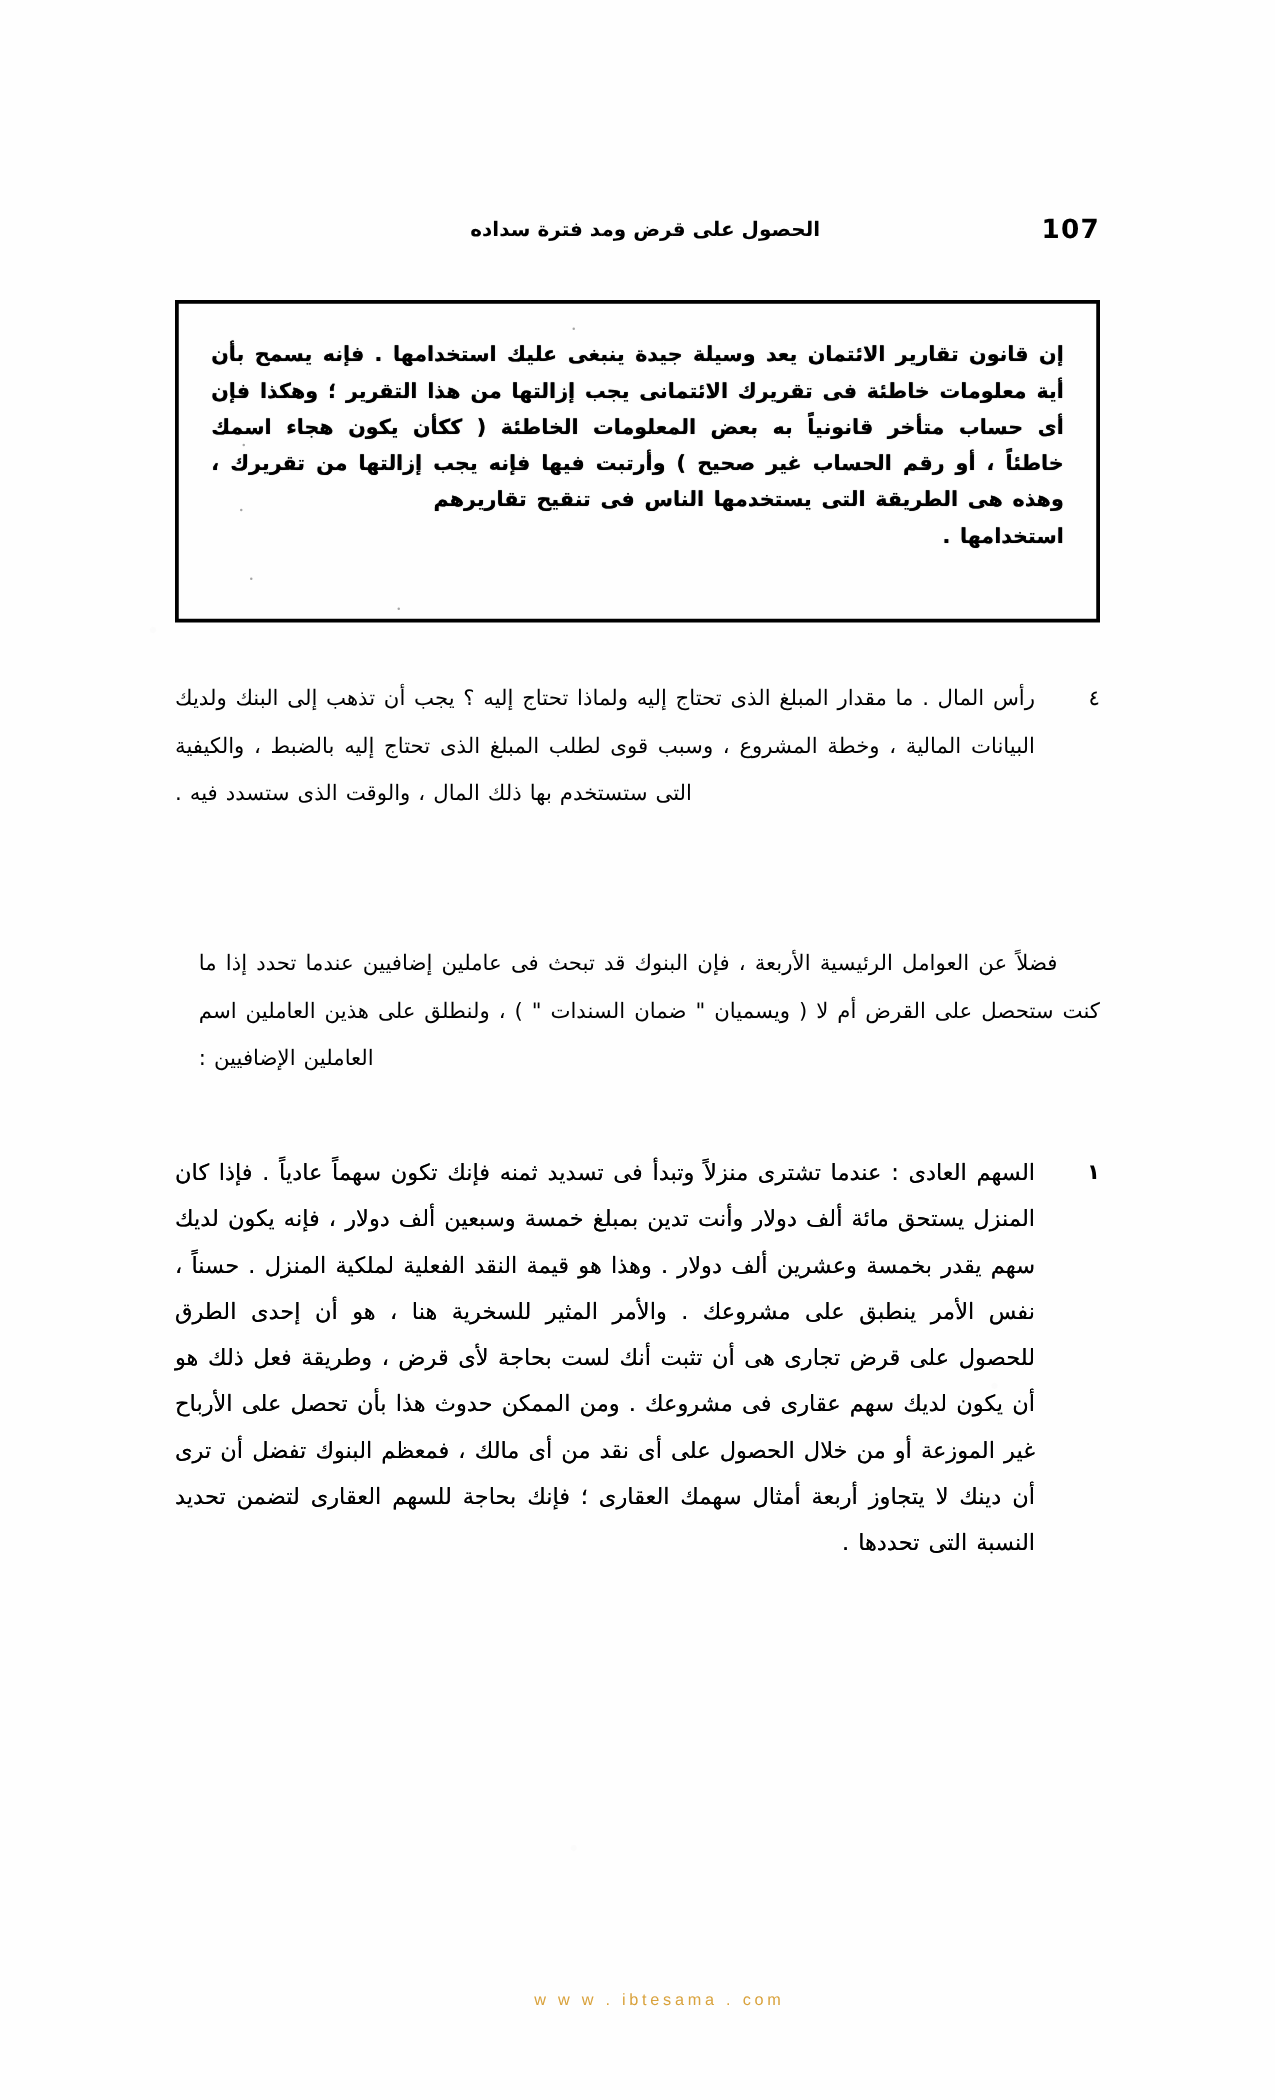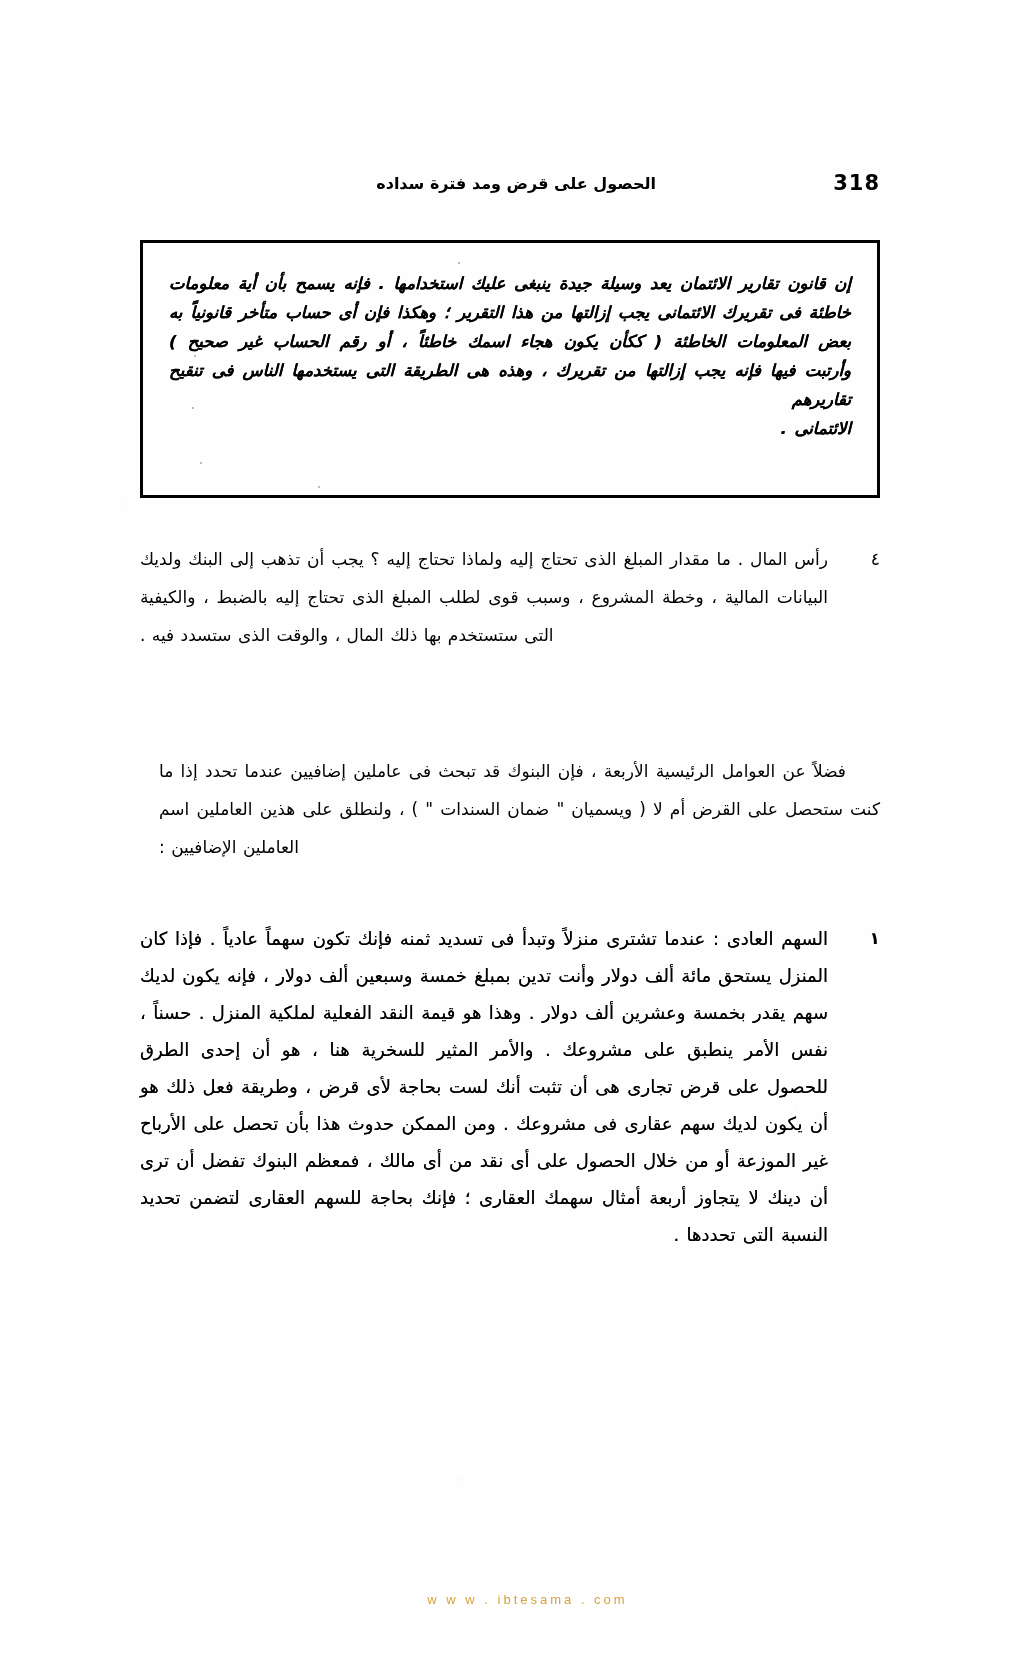--- a/index.html
+++ b/index.html
@@ -71,21 +71,20 @@
   
   .callout {
     position: absolute;
     top: 240px;
     right: 0;
     left: 0;
     border: 3px solid #000;
     box-sizing: border-box;
     padding: 26px 26px 20px 26px;
     min-height: 258px;
-    font-style: italic;
   }
   .callout-text {
     font-size: 16.5px;
     font-weight: 700;
     line-height: 29px;
     text-align: justify;
     text-align-last: right;
     word-spacing: 2px;
     letter-spacing: 0.2px;
     
@@ -184,27 +183,27 @@
   }
 </style>
 </head>
 <body>
 
 <div class="page">
 
   <div class="content">
 
     <div class="running-head">
-      <span class="folio">318</span>
+      <span class="folio">107</span>
       <span class="head-title">الحصول على قرض ومد فترة سداده</span>
     </div>
 
     <div class="callout">
       <div class="callout-text">إن قانون تقارير الائتمان يعد وسيلة جيدة ينبغى عليك استخدامها . فإنه يسمح بأن أية معلومات خاطئة فى تقريرك الائتمانى يجب إزالتها من هذا التقرير ؛ وهكذا فإن أى حساب متأخر قانونياً به بعض المعلومات الخاطئة ( ككأن يكون هجاء اسمك خاطئاً ، أو رقم الحساب غير صحيح ) وأرتبت فيها فإنه يجب إزالتها من تقريرك ، وهذه هى الطريقة التى يستخدمها الناس فى تنقيح تقاريرهم</div>
-      <div class="callout-text callout-last">الائتمانى .</div>
+      <div class="callout-text callout-last">استخدامها .</div>
     </div>
 
     <div class="item" id="item-capital">
       <span class="item-num">٤</span>
       <div class="item-body">رأس المال . ما مقدار المبلغ الذى تحتاج إليه ولماذا تحتاج إليه ؟ يجب أن تذهب إلى البنك ولديك البيانات المالية ، وخطة المشروع ، وسبب قوى لطلب المبلغ الذى تحتاج إليه بالضبط ، والكيفية التى ستستخدم بها ذلك المال ، والوقت الذى ستسدد فيه .</div>
     </div>
 
     <div class="para" id="para-extra">فضلاً عن العوامل الرئيسية الأربعة ، فإن البنوك قد تبحث فى عاملين إضافيين عندما تحدد إذا ما كنت ستحصل على القرض أم لا ( ويسميان " ضمان السندات " ) ، ولنطلق على هذين العاملين اسم العاملين الإضافيين :</div>
 
     <div class="item" id="item-share">

